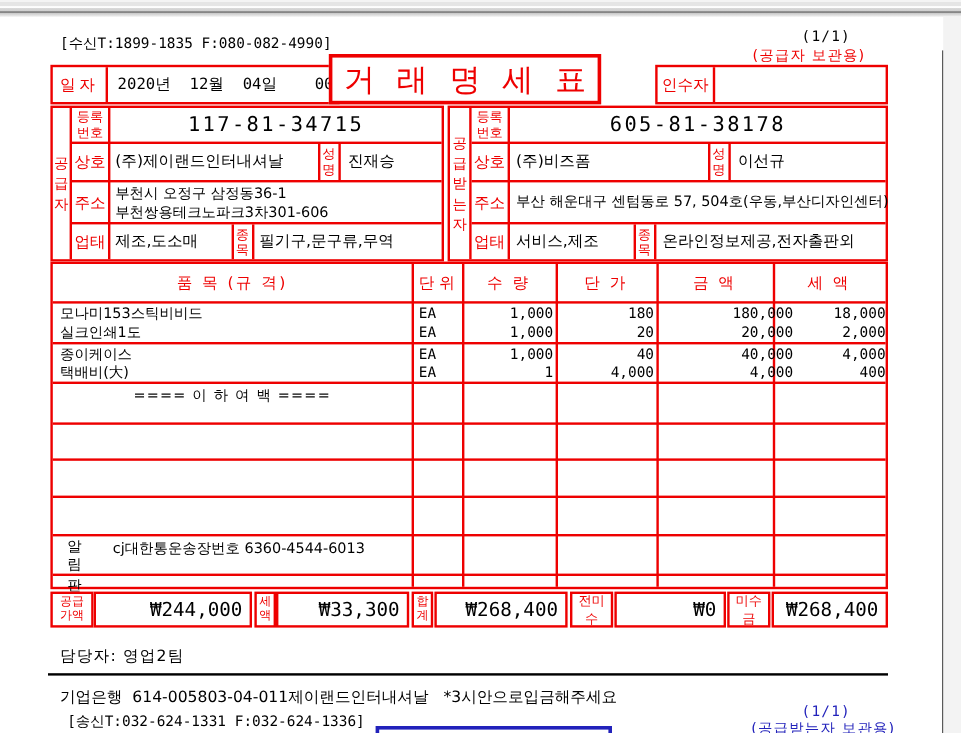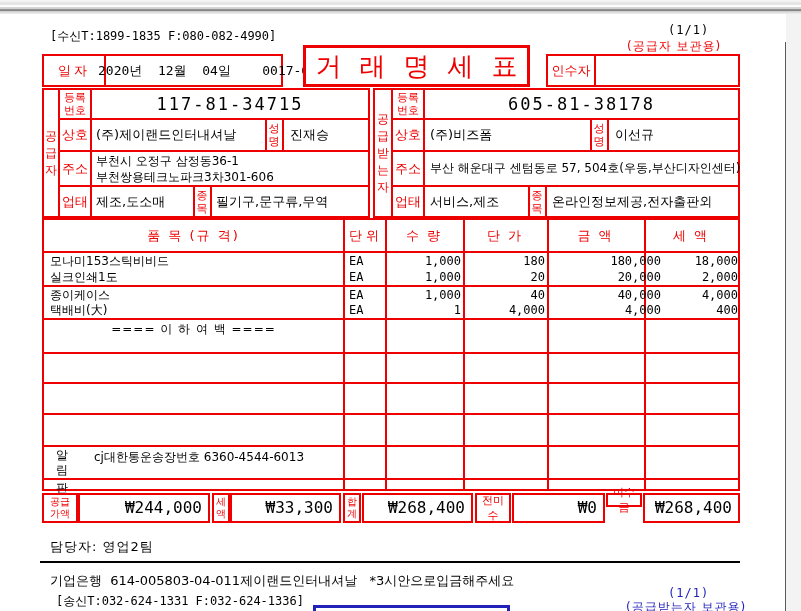--- a/index.html
+++ b/index.html
@@ -53,25 +53,25 @@
 
 <div class="chrome"></div>
 <div class="page-strip"></div>
 <div class="page-edge"></div>
 
 <div class="abs t12 mono" style="left:50px; top:28px;">[수신T:1899-1835 F:080-082-4990]</div>
 <div class="abs t12 mono" style="left:668px; top:23px; letter-spacing:1px;">(1/1)</div>
 <div class="abs t12 red" style="left:627px; top:38px; letter-spacing:1px;">(공급자 보관용)</div>
 
 <div class="rb" style="left:42px; top:54px; width:241px; height:33px;">
-  <div class="abs cell red t13" style="left:0; top:0; width:62px; height:29px; border-right:2px solid var(--red); letter-spacing:3px;">일자</div>
+  <div class="abs cell red t13" style="left:0; top:0; width:46px; height:29px; border-right:2px solid var(--red); letter-spacing:3px;">일자</div>
   <div class="abs t13 mono pre" style="left:54px; top:0; line-height:29px;">2020년  12월  04일    0017-06</div>
 </div>
 
-<div class="rb3 cell" style="left:303px; top:45px; width:227px; height:42px;">
+<div class="rb3 cell" style="left:274px; top:45px; width:227px; height:42px;">
   <div class="red" style="font-size:26px; letter-spacing:18px; padding-left:18px; white-space:nowrap;">거래명세표</div>
 </div>
 
 <div class="rb" style="left:546px; top:54px; width:194px; height:33px;">
   <div class="abs cell red t13" style="left:0; top:0; width:48px; height:29px; border-right:2px solid var(--red);">인수자</div>
   <div class="abs t13" style="left:54px; top:0; line-height:29px;"></div>
 </div>
 
 <div class="rb" style="left:42px; top:88px; width:328px; height:130px;">
   <div class="abs party-label pre2" style="left:0; top:0; width:14px; height:126px;">공
@@ -213,21 +213,21 @@
 가액</div>
 <div class="rb numcell mono" style="left:78px;  top:493px; width:132px; height:30px;">₩244,000</div>
 <div class="rb cell lab2 pre2" style="left:212px; top:493px; width:18px;  height:30px; font-size:10px; line-height:12px;">세
 액</div>
 <div class="rb numcell mono" style="left:230px; top:493px; width:111px; height:30px;">₩33,300</div>
 <div class="rb cell lab2 pre2" style="left:343px; top:493px; width:18px;  height:30px; font-size:10px; line-height:12px;">합
 계</div>
 <div class="rb numcell mono" style="left:362px; top:493px; width:111px; height:30px;">₩268,400</div>
 <div class="rb cell red" style="left:475px; top:493px; width:36px;  height:30px; font-size:11px;">전미수</div>
 <div class="rb numcell mono" style="left:512px; top:493px; width:93px;  height:30px;">₩0</div>
-<div class="rb cell red" style="left:606px; top:493px; width:36px;  height:14px; font-size:11px;">미수금</div>
+<div class="rb cell red" style="left:606px; top:493px; width:36px;  height:30px; font-size:11px;">미수금</div>
 <div class="rb numcell mono" style="left:643px; top:493px; width:97px;  height:30px;">₩268,400</div>
 
 <div class="abs t13" style="left:50px; top:538px; letter-spacing:1px;">담당자: 영업2팀</div>
 <div class="abs" style="left:40px; top:561px; width:700px; height:2px; background:#000;"></div>
 <div class="abs t13 pre nowrap" style="left:50px; top:572px;">기업은행  614-005803-04-011제이랜드인터내셔날   *3시안으로입금해주세요</div>
 <div class="abs t12 mono" style="left:56px; top:593px;">[송신T:032-624-1331 F:032-624-1336]</div>
 <div class="abs t12 mono blue" style="left:668px; top:586px; letter-spacing:1px;">(1/1)</div>
 <div class="abs t12 blue" style="left:626px; top:599px; letter-spacing:1px;">(공급받는자 보관용)</div>
 <div class="bb3" style="left:313px; top:605px; width:197px; height:30px;"></div>
 

